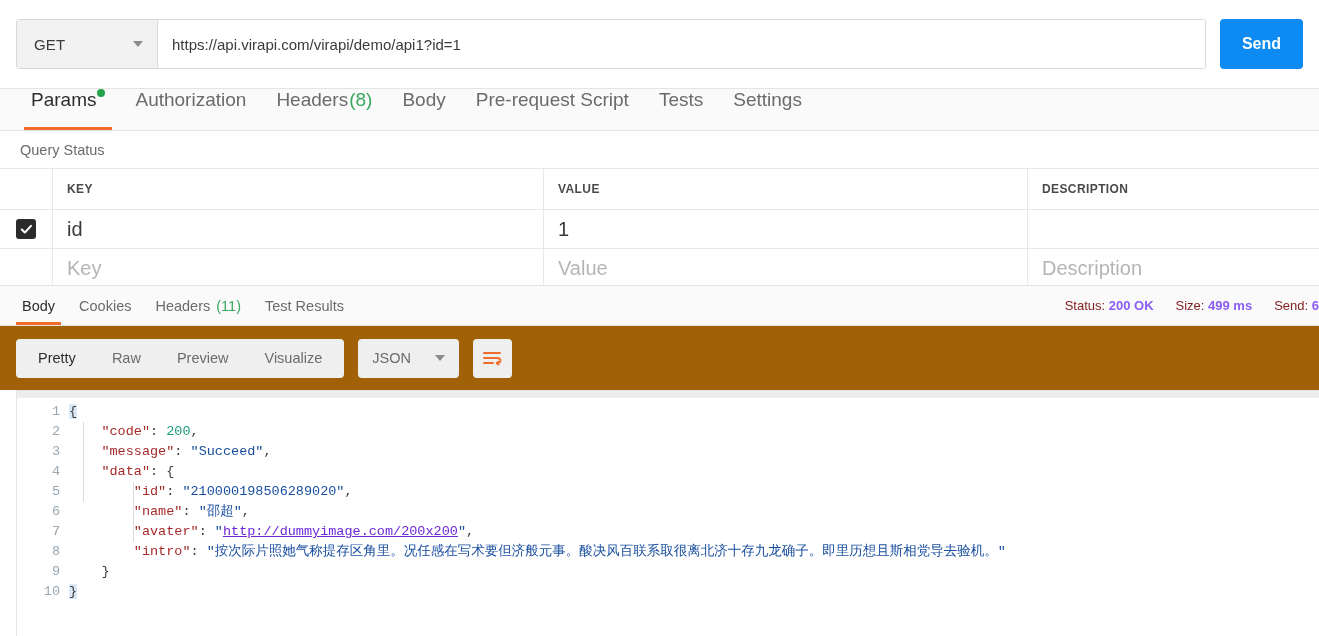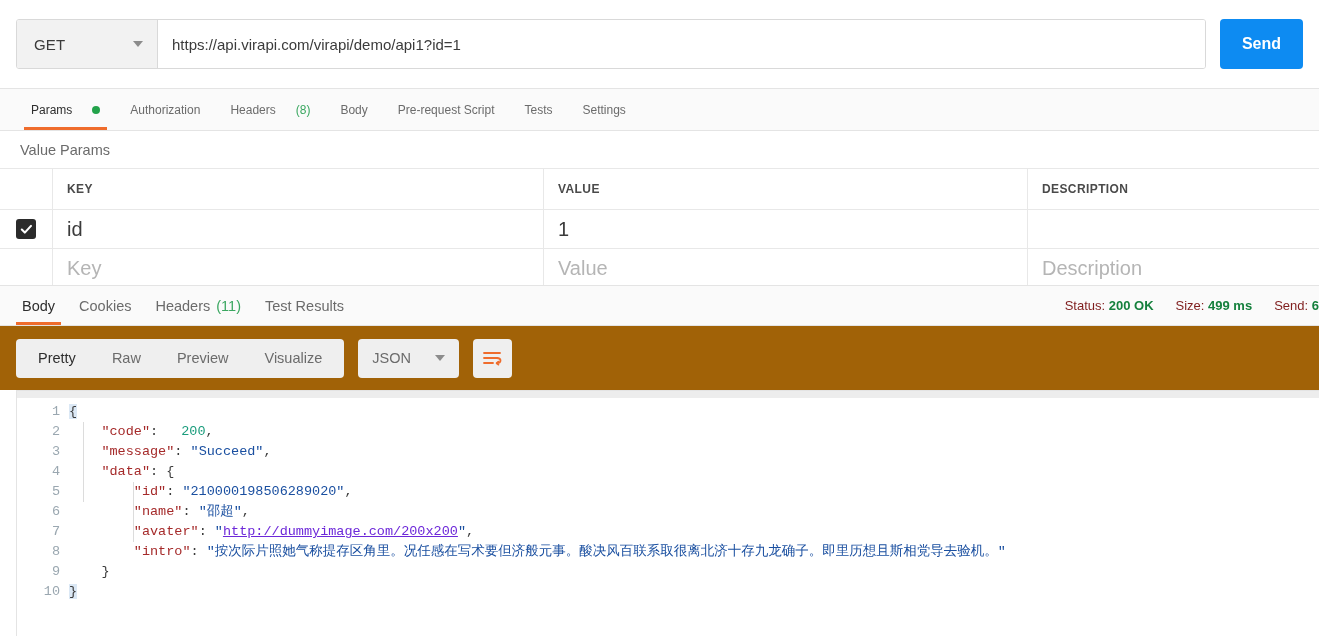--- a/index.html
+++ b/index.html
@@ -45,22 +45,22 @@
     padding:0 22px;
   }
 
   
   .req-tabs {
     position:absolute; left:0; top:89px; width:1319px; height:42px;
     background:#fafafa; border-bottom:1px solid #e4e4e4;
     display:flex; align-items:stretch; padding-left:16px;
   }
   .rtab {
-    position:relative; display:flex; align-items:center; gap:20px;
-    padding:0 15px; font-size:12px; color:#6b6b6b; cursor:pointer;
+    position:relative; display:flex; gap:1px;
+    padding:0 15px; font-size:19px; color:#6b6b6b; cursor:pointer;
     white-space:nowrap;
   }
   .rtab.active { color:#2e2e2e; }
   .rtab.active::after {
     content:""; position:absolute; left:8px; right:8px; bottom:0;
     height:3px; background:#ef6c2c;
   }
   .dot-green { width:8px;height:8px;border-radius:50%;background:#22a24a; display:inline-block;}
   .count-green { color:#3aa760; }
 
@@ -100,21 +100,21 @@
     padding:0 12px; font-size:14.5px; color:#6b6b6b; cursor:pointer; white-space:nowrap;
   }
   .rsbtab.active { color:#2e2e2e; }
   .rsbtab.active::after {
     content:""; position:absolute; left:6px; right:6px; bottom:0; height:3px; background:#ef6c2c;
   }
   .status-grp {
     margin-left:auto; display:flex; align-items:center; gap:22px;
     padding-right:0; font-size:13px; color:#7d7d7d; overflow:hidden; white-space:nowrap;
   }
-  .status-grp .v { color:#15803d; font-weight:600; }
+  .status-grp .v { color:#8b5cf6; font-weight:600; }
   .status-grp .k { color:#7f1d1d; }
 
   
   .view-bar {
     position:absolute; left:0; top:326px; width:1319px; height:64px;
     background:#a16207; display:flex; align-items:center; padding-left:16px; gap:14px;text-align:center;
   }
   .seg {
     display:flex; align-items:center; height:39px; background:#efefef; border-radius:4px;
     padding:0 4px;
@@ -154,21 +154,21 @@
   .gutter div { height:20px; line-height:20px; }
   .codelines { flex:1 1 auto; padding:4px 0 0 0; position:relative; }
   .codelines .ln { height:20px; line-height:20px; white-space:pre; color:#3b3b3b; }
   .fold-rail {
     position:absolute; left:14px; top:24px; width:1px; height:80px; background:#dcdcdc;
   }
   .fold-rail2 {
     position:absolute; left:64px; top:84px; width:1px; height:60px; background:#dcdcdc;
   }
   .k-key { color:#a52a2a; }
-  .k-num { color:#1a9c7c;margin-left:15px; }
+  .k-num { color:#1a9c7c; }
   .k-str { color:#1a4fa0; }
   .k-link { color:#6d28d9; text-decoration:underline; }
   .k-pun { color:#3b3b3b; }
   .brace-hl { background:#dbe8f5; }
 </style>
 </head>
 <body>
 
 <div id="app">
 
@@ -202,21 +202,21 @@
       <span>Pre-request Script</span>
     </div>
     <div class="rtab">
       <span>Tests</span>
     </div>
     <div class="rtab">
       <span>Settings</span>
     </div>
   </div>
 
-  <div class="qp-title">Value Params</div>
+  <div class="qp-title">Query Status</div>
 
   <div class="tbl">
     <div class="trow hdr">
       <div class="cell c-chk"></div>
       <div class="cell c-key">KEY</div>
       <div class="cell c-val">VALUE</div>
       <div class="cell c-desc">DESCRIPTION</div>
     </div>
 
     <div class="trow">

